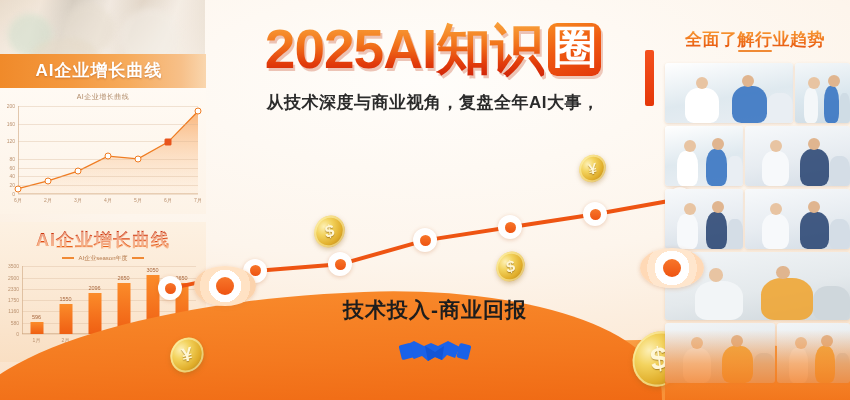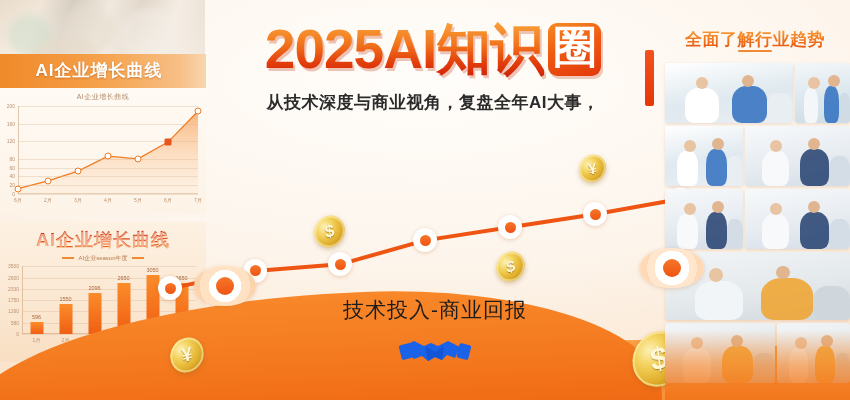--- a/index.html
+++ b/index.html
@@ -125,21 +125,21 @@
   
   .mainline{left:160px;top:160px;width:540px;height:160px;}
   .node{position:absolute;width:24px;height:24px;border-radius:50%;
     background:#fff;box-shadow:0 1px 4px rgba(190,90,30,.28);
     transform:translate(-50%,-50%);display:flex;align-items:center;justify-content:center;}
   .node i{display:block;width:11px;height:11px;border-radius:50%;
     background:linear-gradient(180deg,#f7762a 0%,#ee5412 100%);}
 
   
   .caption{left:300px;top:296px;width:270px;text-align:center;
-    font-size:21px;font-weight:normal;color:#1d1d1d;letter-spacing:1px;}
+    font-size:21px;font-weight:bold;color:#1d1d1d;letter-spacing:1px;}
   .handshake{left:398px;top:330px;width:74px;height:40px;}
 
   
   .coin{position:absolute;border-radius:50%;
     background:
       radial-gradient(circle at 34% 30%, #fdf0b6 0%, #f3d35e 28%, #e0ad2a 62%, #b8821a 88%, #8e6212 100%);
     box-shadow:0 2px 5px rgba(150,100,20,.35), inset 0 0 0 2px rgba(255,245,190,.55);
     display:flex;align-items:center;justify-content:center;
     color:#fff7d6;font-weight:bold;
     text-shadow:0 1px 1px rgba(140,95,15,.65);

